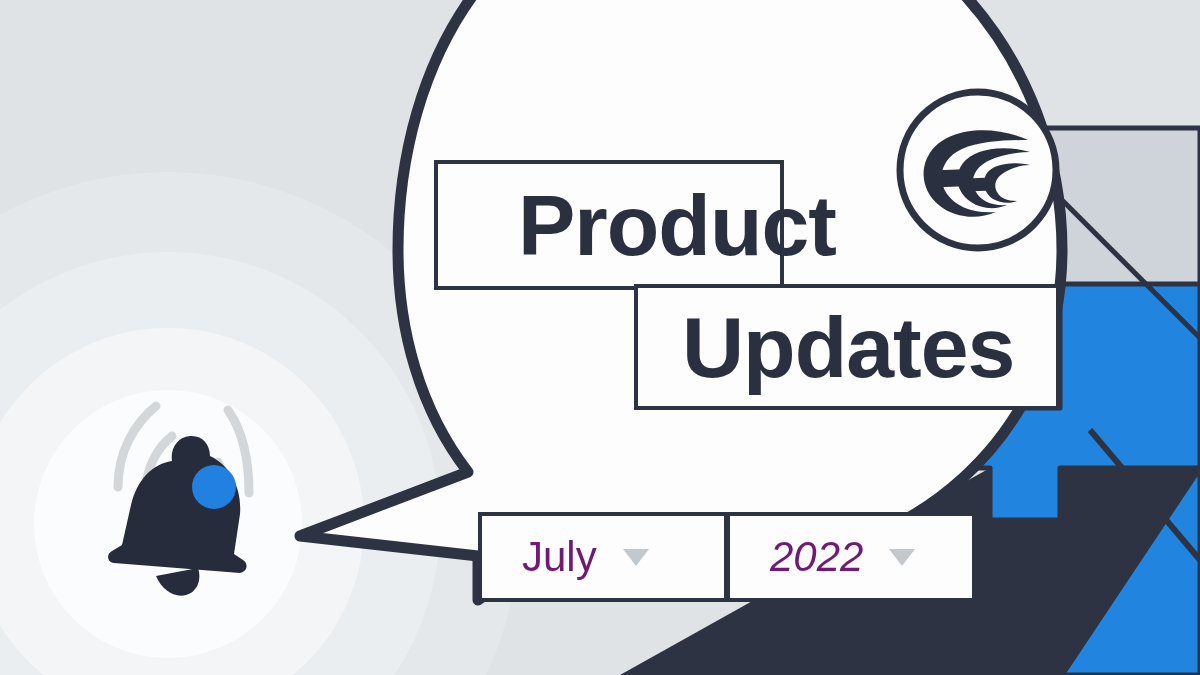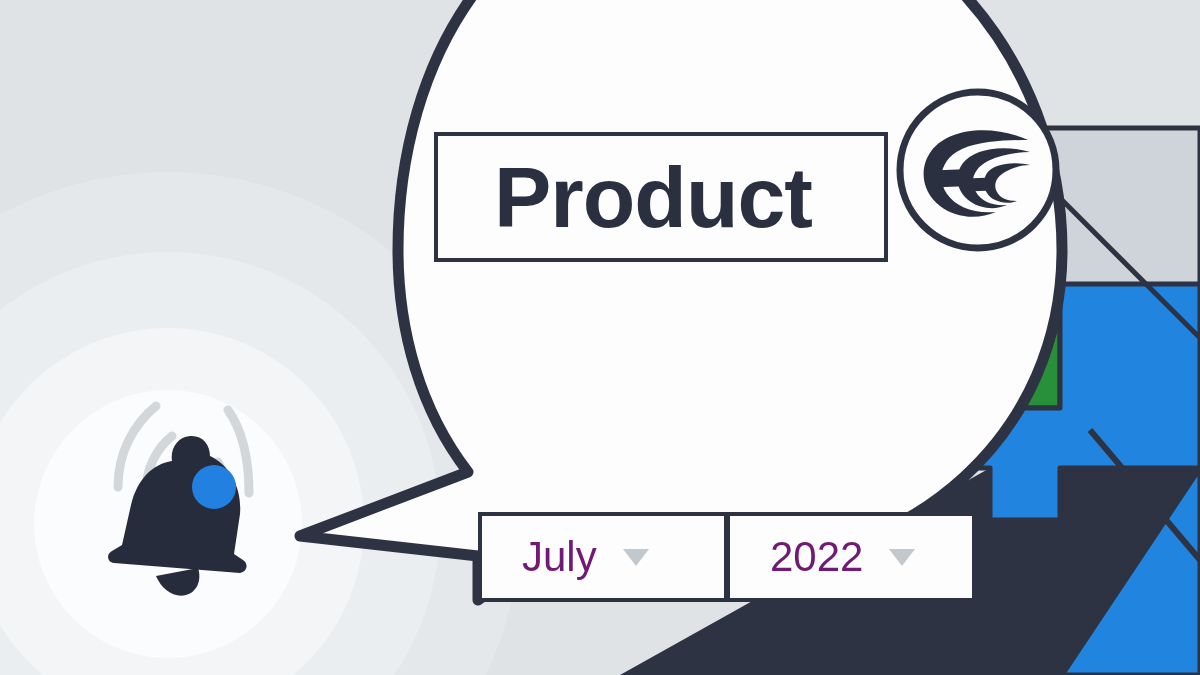--- a/index.html
+++ b/index.html
@@ -19,21 +19,21 @@
     box-sizing:border-box;
     display:flex;align-items:center;
   }
   .textbox .label{
     font-weight:700;
     color:#2b3040;
     letter-spacing:-1px;
     white-space:nowrap;
     line-height:1;
   }
-  #box-product{left:434px;top:132px;width:454px;height:130px;padding-left:56px;}
+  #box-product{left:434px;top:160px;width:350px;height:130px;padding-left:80px;}
   #box-product .label{font-size:86px;}
   #box-updates{left:634px;top:284px;width:426px;height:126px;padding-left:44px;}
   #box-updates .label{font-size:86px;}
 
   #selector-row{position:absolute;left:478px;top:512px;height:90px;display:flex;}
   .selector{
     background:#fdfdfd;
     border:4px solid #2d3342;
     box-sizing:border-box;
     height:90px;
@@ -46,21 +46,21 @@
     font-size:42px;font-weight:400;color:#701a75;line-height:1;white-space:nowrap;
   }
   .caret{
     width:0;height:0;
     border-left:13px solid transparent;
     border-right:13px solid transparent;
     border-top:17px solid #c3c8cc;
     flex:0 0 auto;
   }
   #sel-month{width:250px;}
-  #sel-year{width:248px;}
+  #sel-year{width:248px;font-style:italic;}
 </style>
 </head>
 <body>
 
 <div id="stage">
 
   <svg class="layer" viewBox="0 0 1200 675">
     <rect x="0" y="0" width="1200" height="675" fill="#dfe3e6"></rect>
     <circle cx="168" cy="524" r="352" fill="#e4e8ea"></circle>
     <circle cx="168" cy="524" r="272" fill="#ebeef0"></circle>
@@ -157,20 +157,23 @@
         <rect x="926" y="170" width="38" height="17" transform="rotate(-2 945 178)"></rect>
         <rect x="966" y="178" width="26" height="13" transform="rotate(-2 979 184)"></rect>
       </g>
     </g>
   </svg>
 
   <div class="textbox" id="box-product">
     <span class="label">Product</span>
   </div>
 
+  <div class="textbox" id="box-updates">
+    <span class="label">Updates</span>
+  </div>
 
   <div id="selector-row">
     <div class="selector" id="sel-month">
       <span class="sel-value">July</span>
       <span class="caret"></span>
     </div>
     <div class="selector" id="sel-year">
       <span class="sel-value">2022</span>
       <span class="caret"></span>
     </div>

